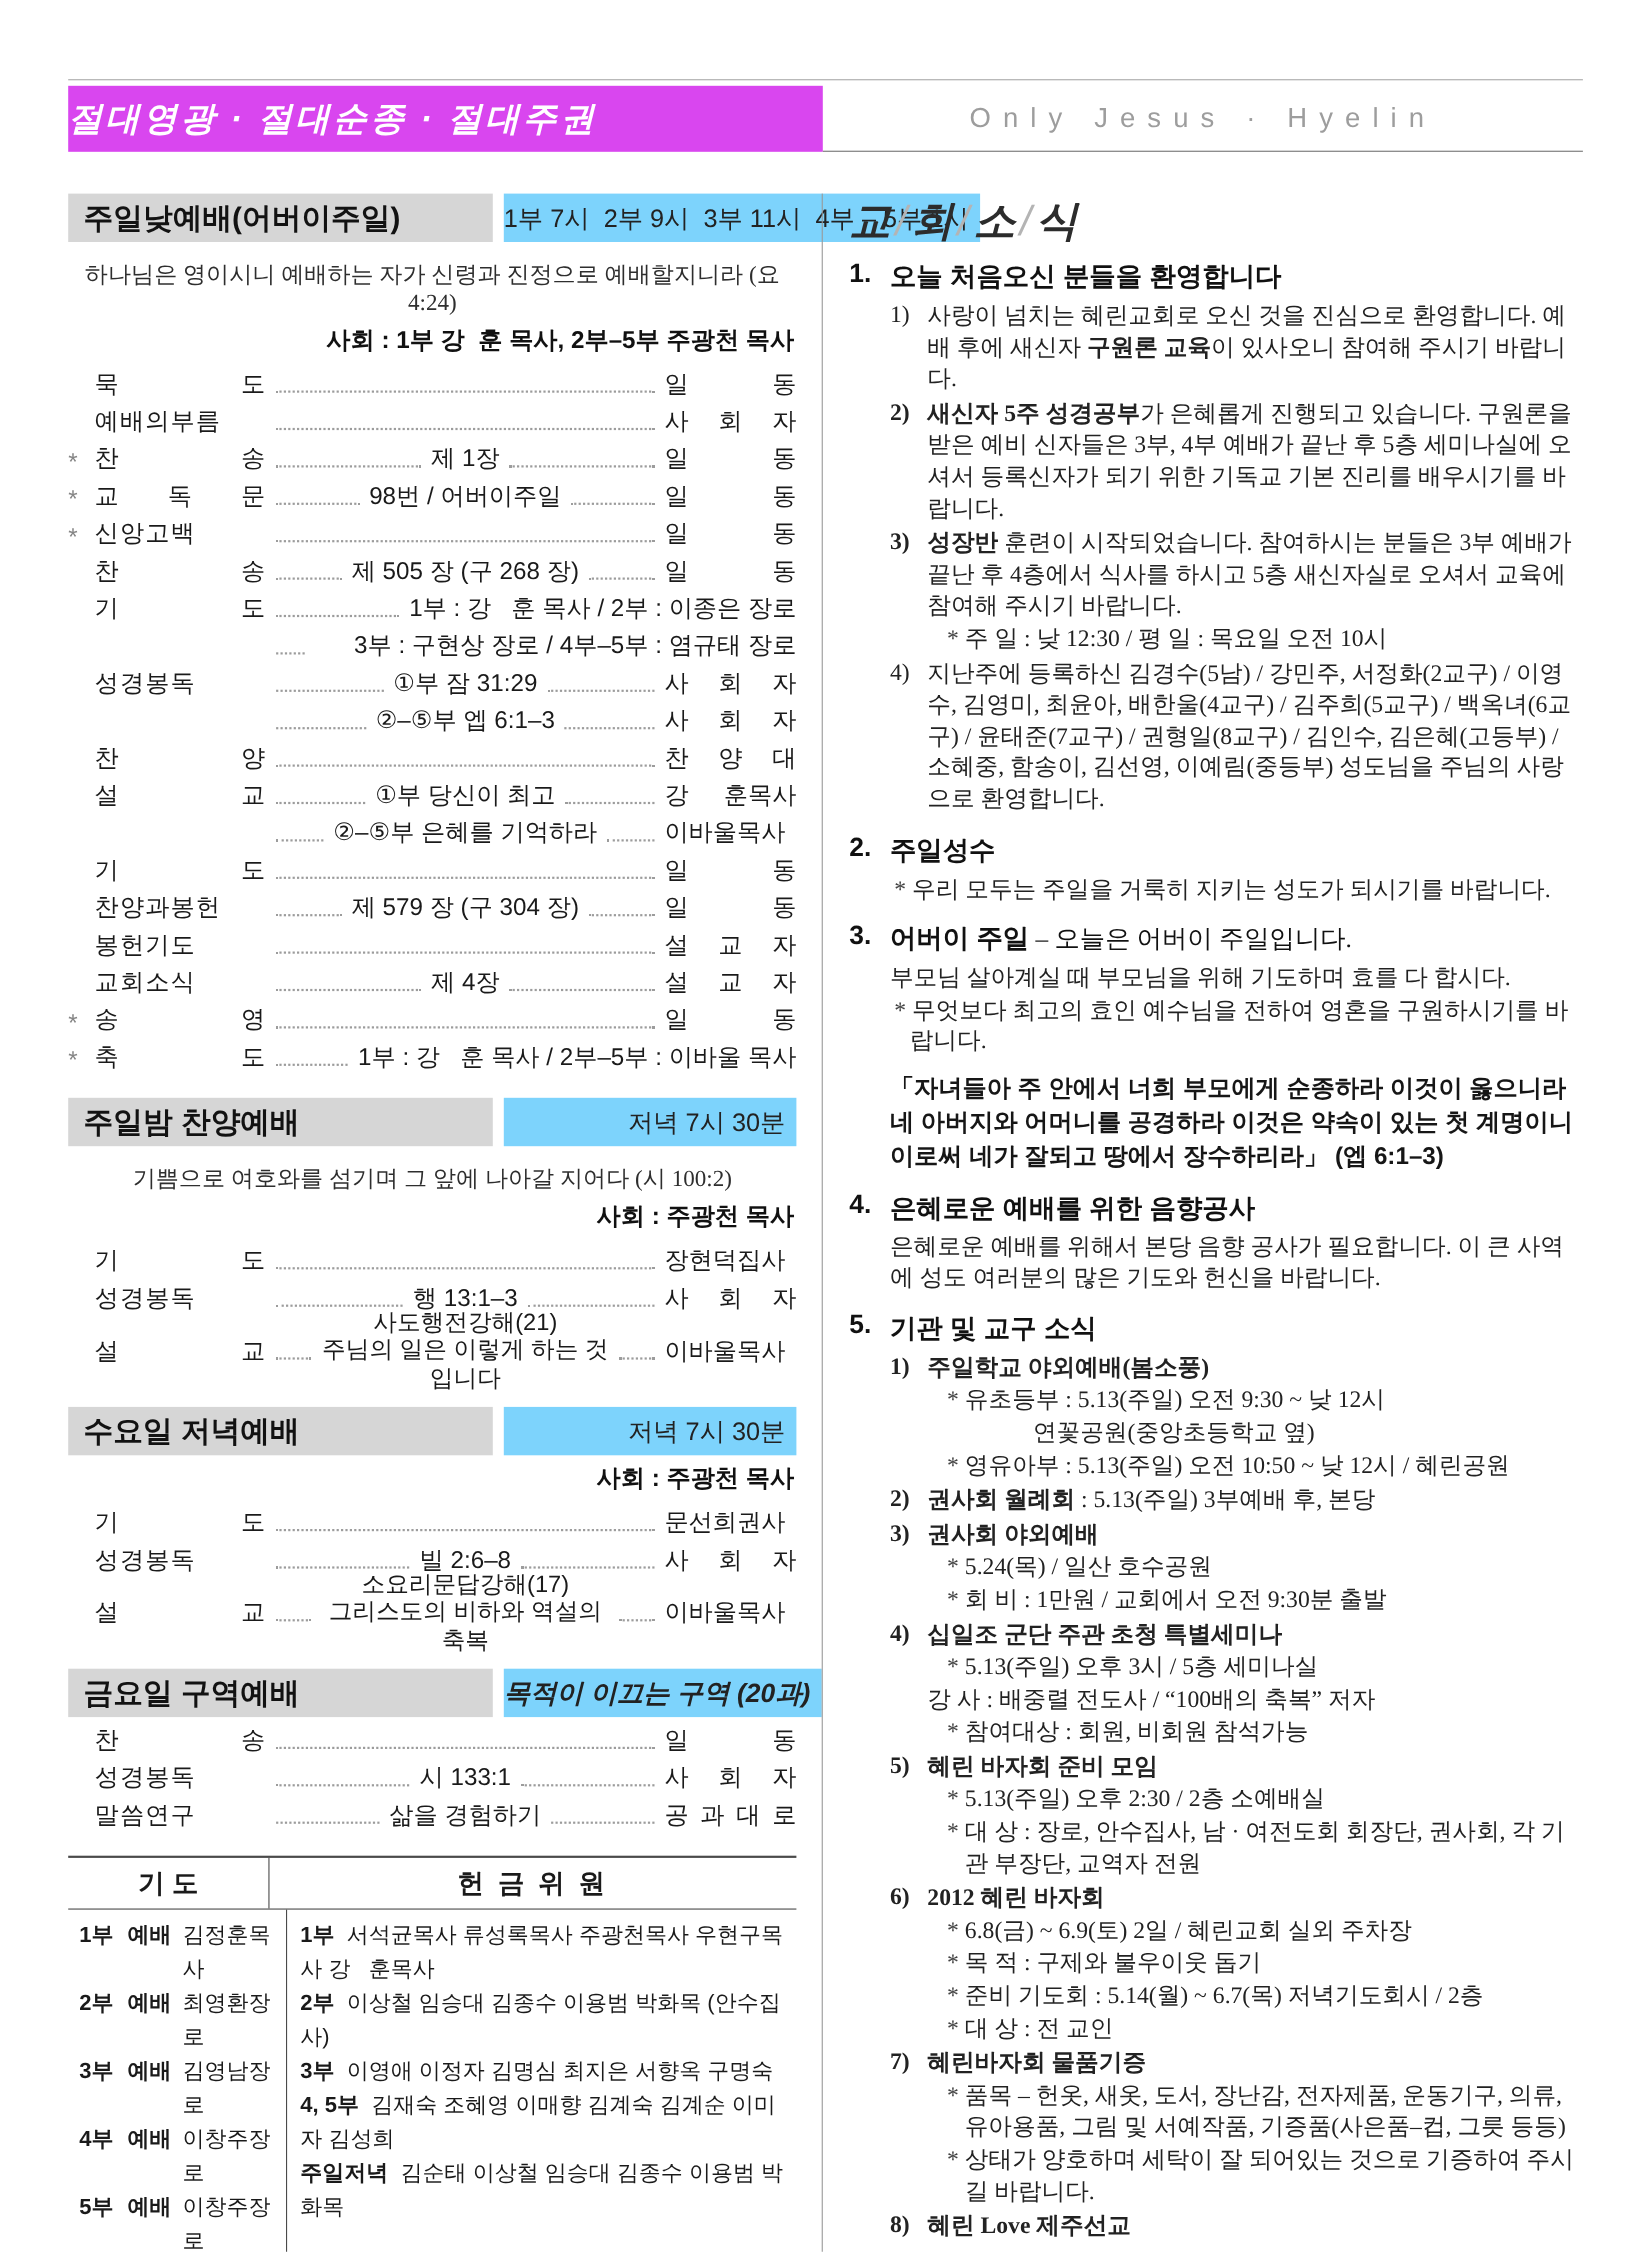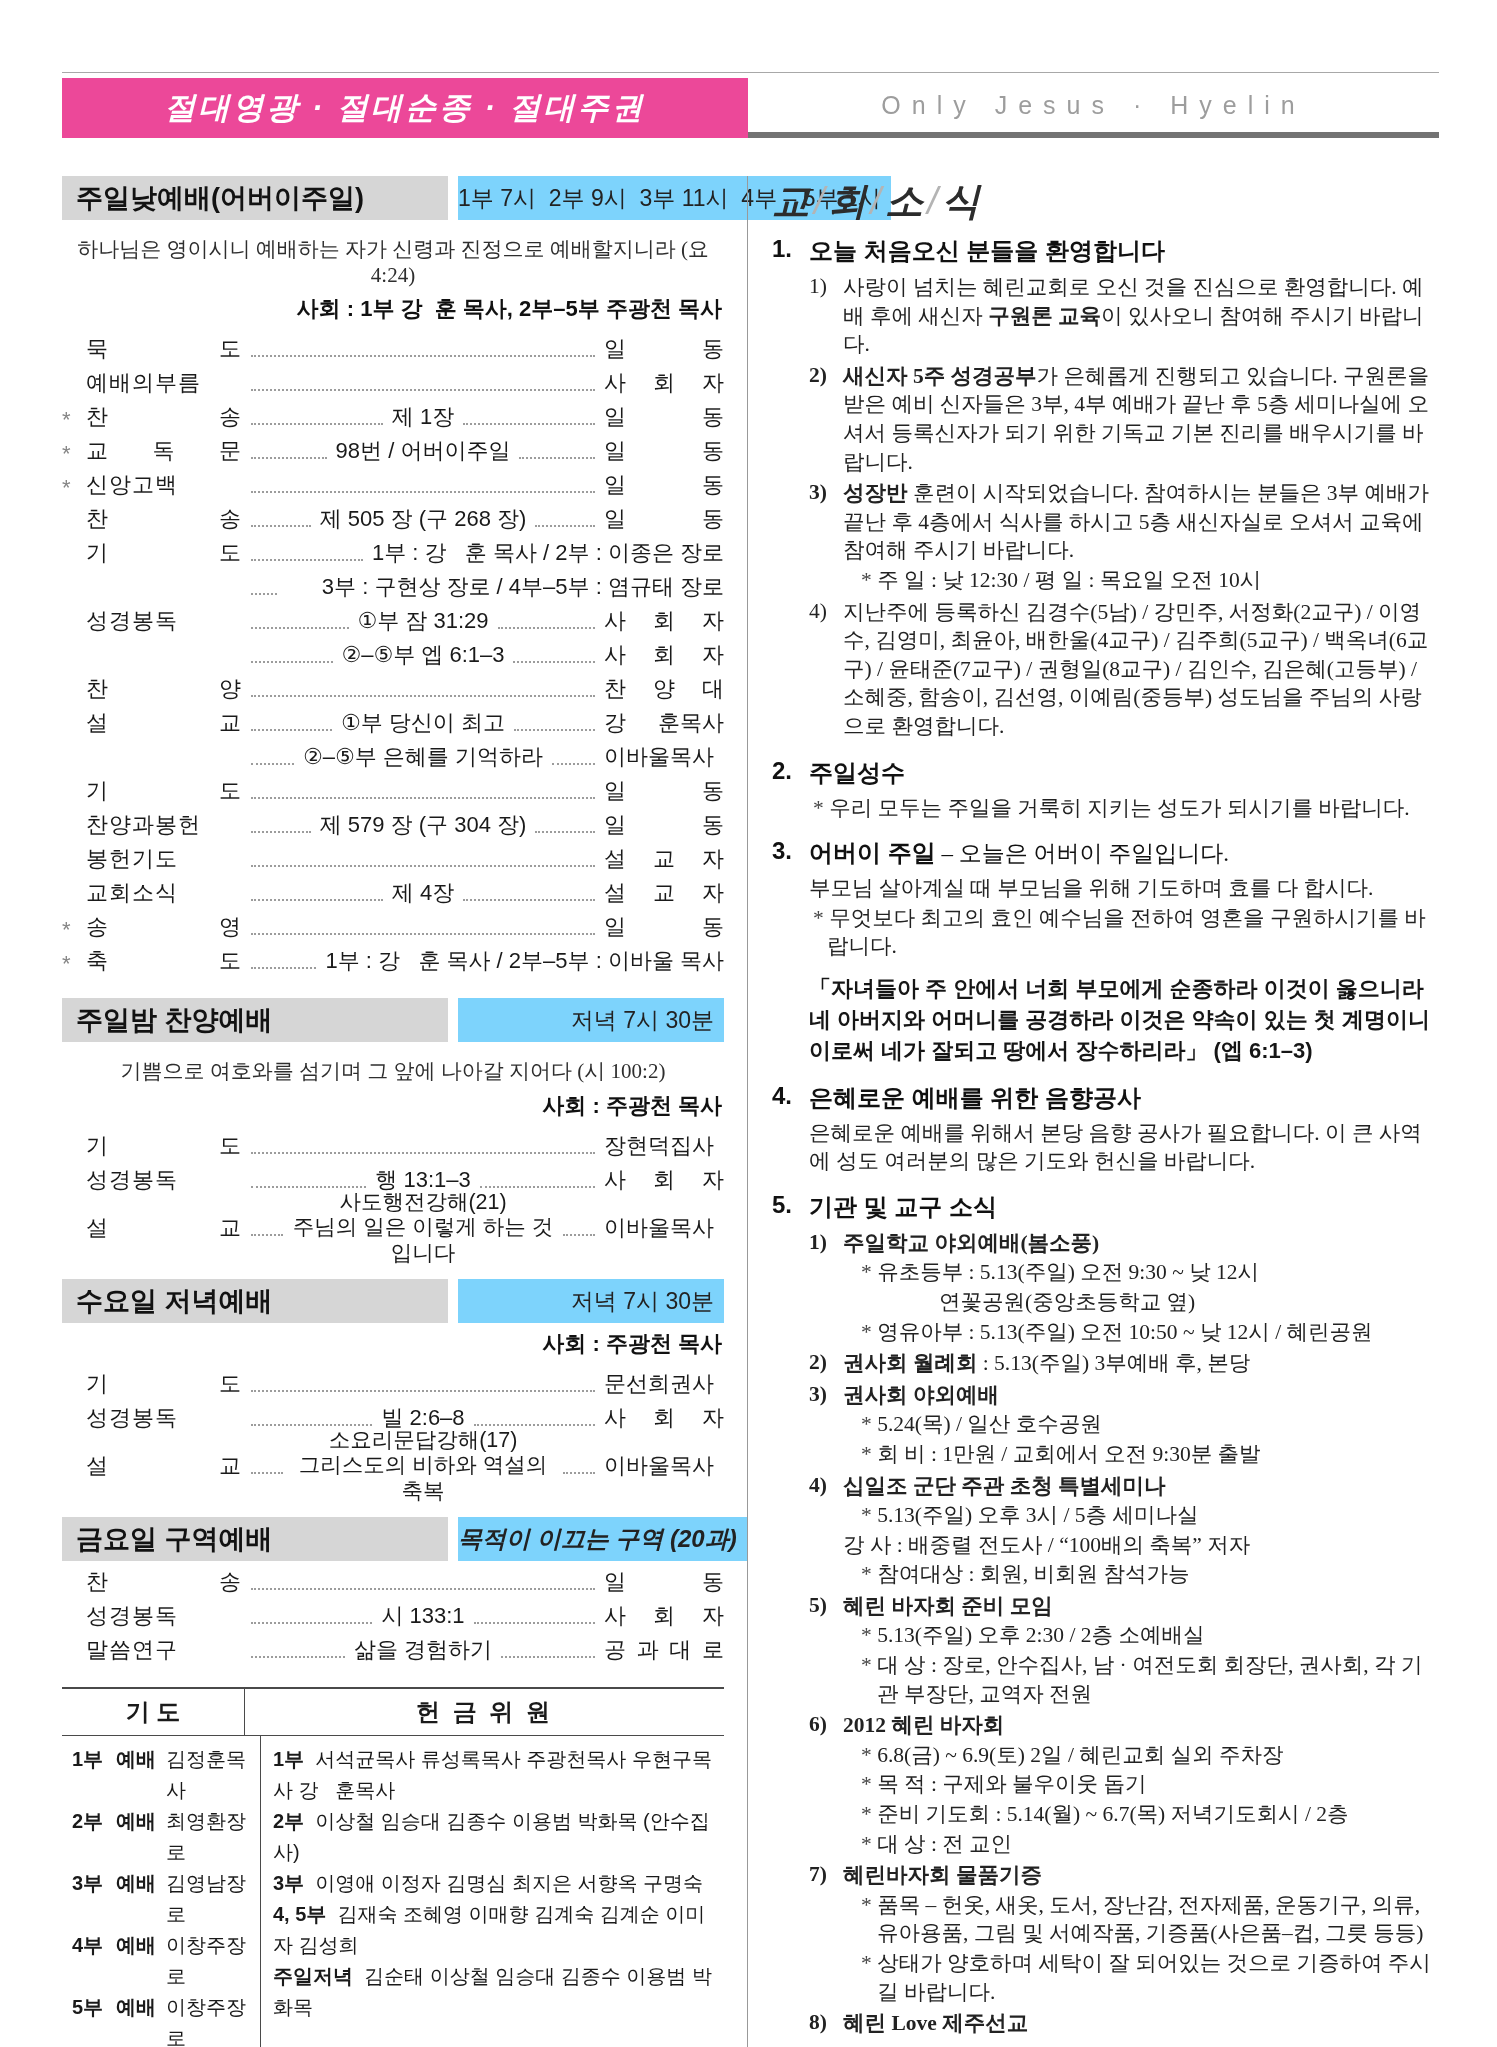--- a/index.html
+++ b/index.html
@@ -4,23 +4,23 @@
 <style>
   html,body{margin:0;padding:0;}
   body{
     width:1497px;height:2047px;background:#ffffff;overflow:hidden;
     font-family:"Liberation Sans","DejaVu Sans",sans-serif;color:#1a1a1a;
   }
   .page{padding:0 58px 0 62px;}
 
   
   .top-header{margin-top:72px;border-top:1px solid #a8a8a8;padding-top:5px;display:flex;}
-  .slogan-box{width:686px;height:60px;background:#ec4899;color:#fff;display:flex;align-items:center;justify-content:center;
+  .slogan-box{width:686px;height:60px;background:#d946ef;color:#fff;display:flex;align-items:center;
     font-size:31px;font-weight:bold;font-style:italic;letter-spacing:3px;}
-  .brand-box{flex:1;display:flex;align-items:center;justify-content:center;border-bottom:6px solid #737373;
+  .brand-box{flex:1;display:flex;align-items:center;justify-content:center;border-bottom:1px solid #737373;
     color:#9d9d9d;font-size:25px;letter-spacing:11px;white-space:pre;}
 
   
   .columns{display:flex;margin-top:38px;align-items:stretch;}
   .col-left{width:662px;flex:none;}
   .col-right{flex:1;margin-left:23px;border-left:1px solid #999;padding-left:24px;min-width:0;}
 
   
   .svc{margin-bottom:20px;}
   .svc-header{display:flex;height:44px;gap:10px;}

